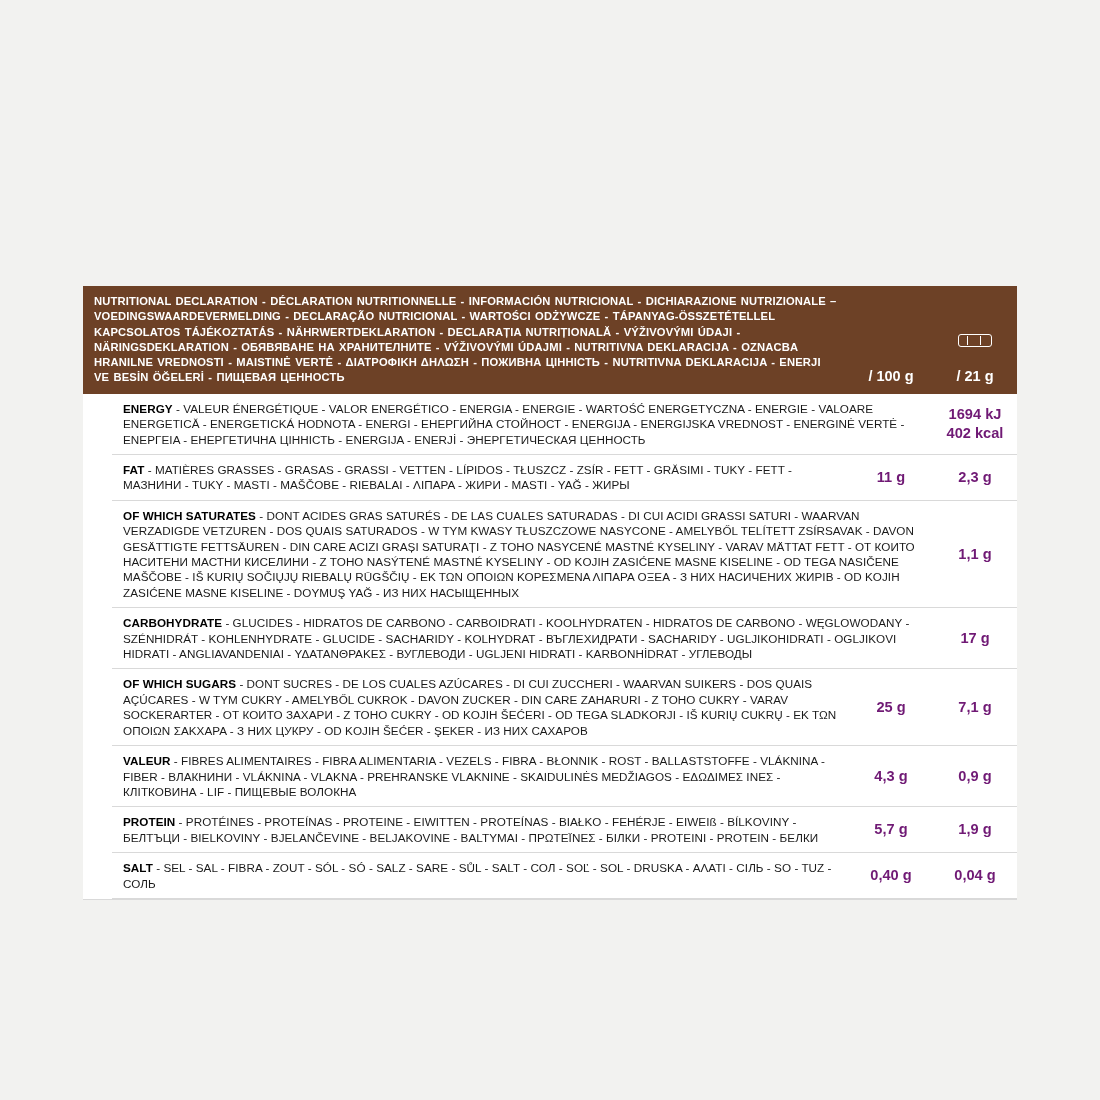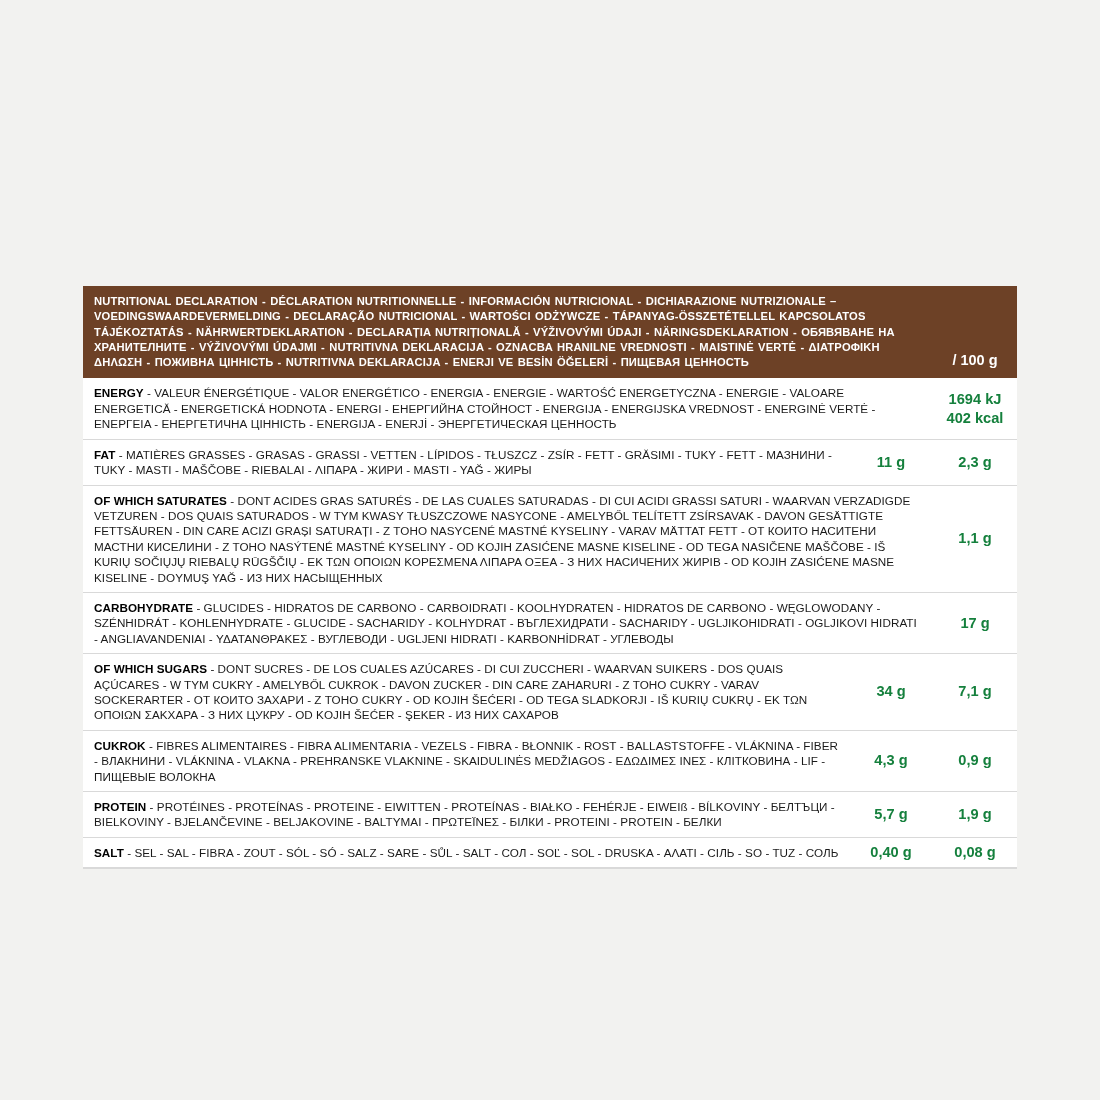--- a/index.html
+++ b/index.html
@@ -81,20 +81,21 @@
     background: #ffffff;
   }
   .bar-icon:before { left: 8px; }
   .bar-icon:after  { left: 21px; }
 
   
   .row {
     display: flex;
     border-bottom: 1px solid #d9d9d9;
     align-items: stretch;
+    margin-left: 29px;
   }
   .row:last-child { border-bottom: none; }
 
   .row-label {
     flex: 1 1 auto;
     padding: 7px 10px 7px 11px;
     font-size: 11.7px;
     line-height: 15.4px;
     color: #1a1a1a;
     letter-spacing: 0.05px;
@@ -105,21 +106,21 @@
   }
 
   .row-val {
     width: 84px;
     flex: 0 0 84px;
     display: flex;
     align-items: center;
     justify-content: center;
     font-size: 14.6px;
     font-weight: bold;
-    color: #15803d;
+    color: #701a75;
     text-align: center;
     line-height: 19px;
     white-space: pre-line;
   }
 
   .bottom-rule {
     height: 1px;
     background: #d9d9d9;
     margin-top: 0;
   }
@@ -127,20 +128,24 @@
 </head>
 <body>
 
 <div id="page">
   <div class="table-wrap">
 
     <div class="table-header">
       <div class="header-langs">NUTRITIONAL  DECLARATION  -  DÉCLARATION  NUTRITIONNELLE  -  INFORMACIÓN  NUTRICIONAL  -  DICHIARAZIONE  NUTRIZIONALE  – VOEDINGSWAARDEVERMELDING  -  DECLARAÇÃO  NUTRICIONAL  -  WARTOŚCI  ODŻYWCZE  -  TÁPANYAG-ÖSSZETÉTELLEL  KAPCSOLATOS TÁJÉKOZTATÁS - NÄHRWERTDEKLARATION - DECLARAȚIA NUTRIȚIONALĂ - VÝŽIVOVÝMI ÚDAJI - NÄRINGSDEKLARATION - ОБЯВЯВАНЕ НА ХРАНИТЕЛНИТЕ - VÝŽIVOVÝMI ÚDAJMI - NUTRITIVNA DEKLARACIJA - OZNACBA HRANILNE VREDNOSTI - MAISTINĖ VERTĖ - ΔΙΑΤΡΟΦΙΚΗ ΔΗΛΩΣΗ - ПОЖИВНА ЦІННІСТЬ - NUTRITIVNA DEKLARACIJA - ENERJI VE BESİN ÖĞELERİ - ПИЩЕВАЯ ЦЕННОСТЬ</div>
       <div class="header-col">
         <span>/ 100 g</span>
+      </div>
+      <div class="header-col second">
+        <span class="bar-icon"></span>
+        <span>/ 21 g</span>
       </div>
     </div>
 
     <div class="row">
       <div class="row-label"><b>ENERGY</b><span> - VALEUR ÉNERGÉTIQUE - VALOR ENERGÉTICO - ENERGIA - ENERGIE - WARTOŚĆ ENERGETYCZNA - ENERGIE - VALOARE ENERGETICĂ - ENERGETICKÁ HODNOTA - ENERGI - ЕНЕРГИЙНА СТОЙНОСТ - ENERGIJA - ENERGIJSKA VREDNOST - ENERGINĖ VERTĖ - ΕΝΕΡΓΕΙΑ - ЕНЕРГЕТИЧНА ЦІННІСТЬ - ENERGIJA - ENERJİ - ЭНЕРГЕТИЧЕСКАЯ ЦЕННОСТЬ</span></div>
       <div class="row-val">1694 kJ
 402 kcal</div>
     </div>
 
     <div class="row">
@@ -154,37 +159,37 @@
       <div class="row-val">1,1 g</div>
     </div>
 
     <div class="row">
       <div class="row-label"><b>CARBOHYDRATE</b><span> - GLUCIDES - HIDRATOS DE CARBONO - CARBOIDRATI - KOOLHYDRATEN - HIDRATOS DE CARBONO - WĘGLOWODANY - SZÉNHIDRÁT - KOHLENHYDRATE - GLUCIDE - SACHARIDY - KOLHYDRAT - ВЪГЛЕХИДРАТИ - SACHARIDY - UGLJIKOHIDRATI - OGLJIKOVI HIDRATI - ANGLIAVANDENIAI - ΥΔΑΤΑΝΘΡΑΚΕΣ - ВУГЛЕВОДИ - UGLJENI HIDRATI - KARBONHİDRAT - УГЛЕВОДЫ</span></div>
       <div class="row-val">17 g</div>
     </div>
 
     <div class="row">
       <div class="row-label"><b>OF WHICH SUGARS</b><span> - DONT SUCRES - DE LOS CUALES AZÚCARES - DI CUI ZUCCHERI - WAARVAN SUIKERS - DOS QUAIS AÇÚCARES  -  W TYM CUKRY  -  AMELYBŐL CUKROK  -  DAVON ZUCKER  -  DIN CARE ZAHARURI  -  Z TOHO CUKRY  -  VARAV SOCKERARTER - ОТ КОИТО ЗАХАРИ - Z TOHO CUKRY - OD KOJIH ŠEĆERI - OD TEGA SLADKORJI - IŠ KURIŲ CUKRŲ - ΕΚ ΤΩΝ ΟΠΟΙΩΝ ΣΑΚΧΑΡΑ - З НИХ ЦУКРУ - OD KOJIH ŠEĆER - ŞEKER - ИЗ НИХ САХАРОВ</span></div>
-      <div class="row-val">34 g</div>
+      <div class="row-val">25 g</div>
       <div class="row-val">7,1 g</div>
     </div>
 
     <div class="row">
-      <div class="row-label"><b>CUKROK</b><span> - FIBRES ALIMENTAIRES - FIBRA ALIMENTARIA - VEZELS - FIBRA - BŁONNIK - ROST - BALLASTSTOFFE - VLÁKNINA - FIBER - ВЛАКНИНИ - VLÁKNINA - VLAKNA - PREHRANSKE VLAKNINE - SKAIDULINĖS MEDŽIAGOS - ΕΔΩΔΙΜΕΣ ΙΝΕΣ - КЛІТКОВИНА - LIF - ПИЩЕВЫЕ ВОЛОКНА</span></div>
+      <div class="row-label"><b>VALEUR</b><span> - FIBRES ALIMENTAIRES - FIBRA ALIMENTARIA - VEZELS - FIBRA - BŁONNIK - ROST - BALLASTSTOFFE - VLÁKNINA - FIBER - ВЛАКНИНИ - VLÁKNINA - VLAKNA - PREHRANSKE VLAKNINE - SKAIDULINĖS MEDŽIAGOS - ΕΔΩΔΙΜΕΣ ΙΝΕΣ - КЛІТКОВИНА - LIF - ПИЩЕВЫЕ ВОЛОКНА</span></div>
       <div class="row-val">4,3 g</div>
       <div class="row-val">0,9 g</div>
     </div>
 
     <div class="row">
       <div class="row-label"><b>PROTEIN</b><span> - PROTÉINES - PROTEÍNAS - PROTEINE - EIWITTEN - PROTEÍNAS - BIAŁKO - FEHÉRJE - EIWEIß - BÍLKOVINY - БЕЛТЪЦИ - BIELKOVINY - BJELANČEVINE - BELJAKOVINE - BALTYMAI - ΠΡΩΤΕΪΝΕΣ - БІЛКИ - PROTEINI - PROTEIN - БЕЛКИ</span></div>
       <div class="row-val">5,7 g</div>
       <div class="row-val">1,9 g</div>
     </div>
 
     <div class="row">
       <div class="row-label"><b>SALT</b><span> - SEL -  SAL -  FIBRA -  ZOUT -  SÓL -  SÓ -  SALZ -  SARE -   SŮL   -  SALT  -  СОЛ -  SOĽ -  SOL -  DRUSKA - ΑΛΑΤΙ - СІЛЬ - SO  -  TUZ - СОЛЬ</span></div>
       <div class="row-val">0,40 g</div>
-      <div class="row-val">0,08 g</div>
+      <div class="row-val">0,04 g</div>
     </div>
 
     <div class="bottom-rule"></div>
   </div>
 </div>
 
 </body></html>

